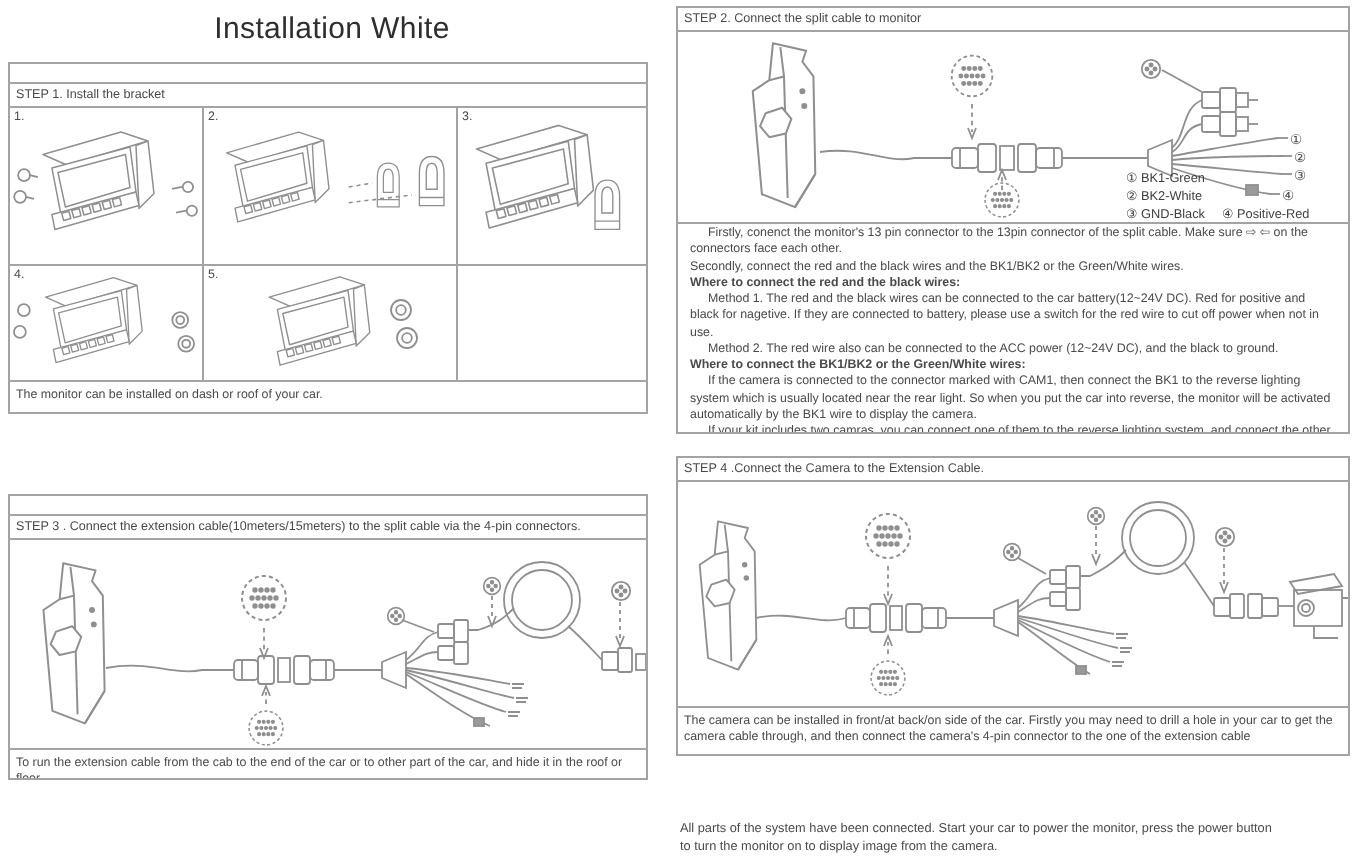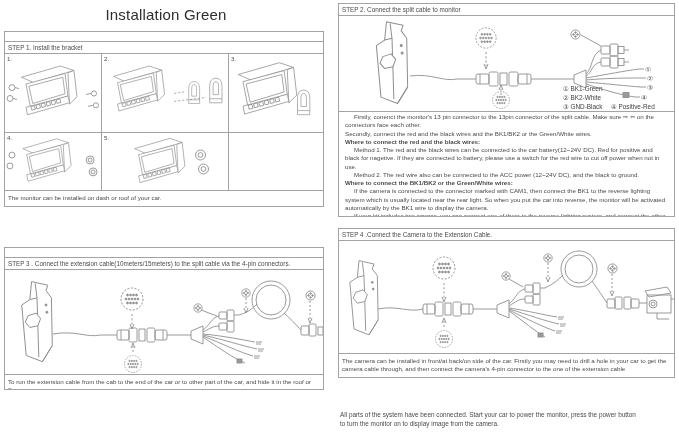--- a/index.html
+++ b/index.html
@@ -100,21 +100,21 @@
           <circle cx="0" cy="2.2" r="0.9"></circle>
         <circle cx="-2.2" cy="0" r="0.9"></circle>
           <circle cx="2.2" cy="0" r="0.9"></circle>
       </g>
     </symbol>
   </defs>
 </svg>
 
 <div class="page">
 
-  <div class="title">Installation Green</div>
+  <div class="title">Installation White</div>
 
   <div class="box" id="box1">
     <div class="strip"></div>
     <div class="hdr">STEP 1. Install the bracket</div>
     <div class="grid">
       <div class="cell bR bB" style="left:0;top:0;width:97px;height:79px">
         <span class="num">1.</span>
         <svg viewBox="0 0 97 79">
           <use href="#sym-monitor" x="12" y="8" width="76" height="60"></use>
           <g stroke="#8f8f8f" fill="none" stroke-width="0.9">

